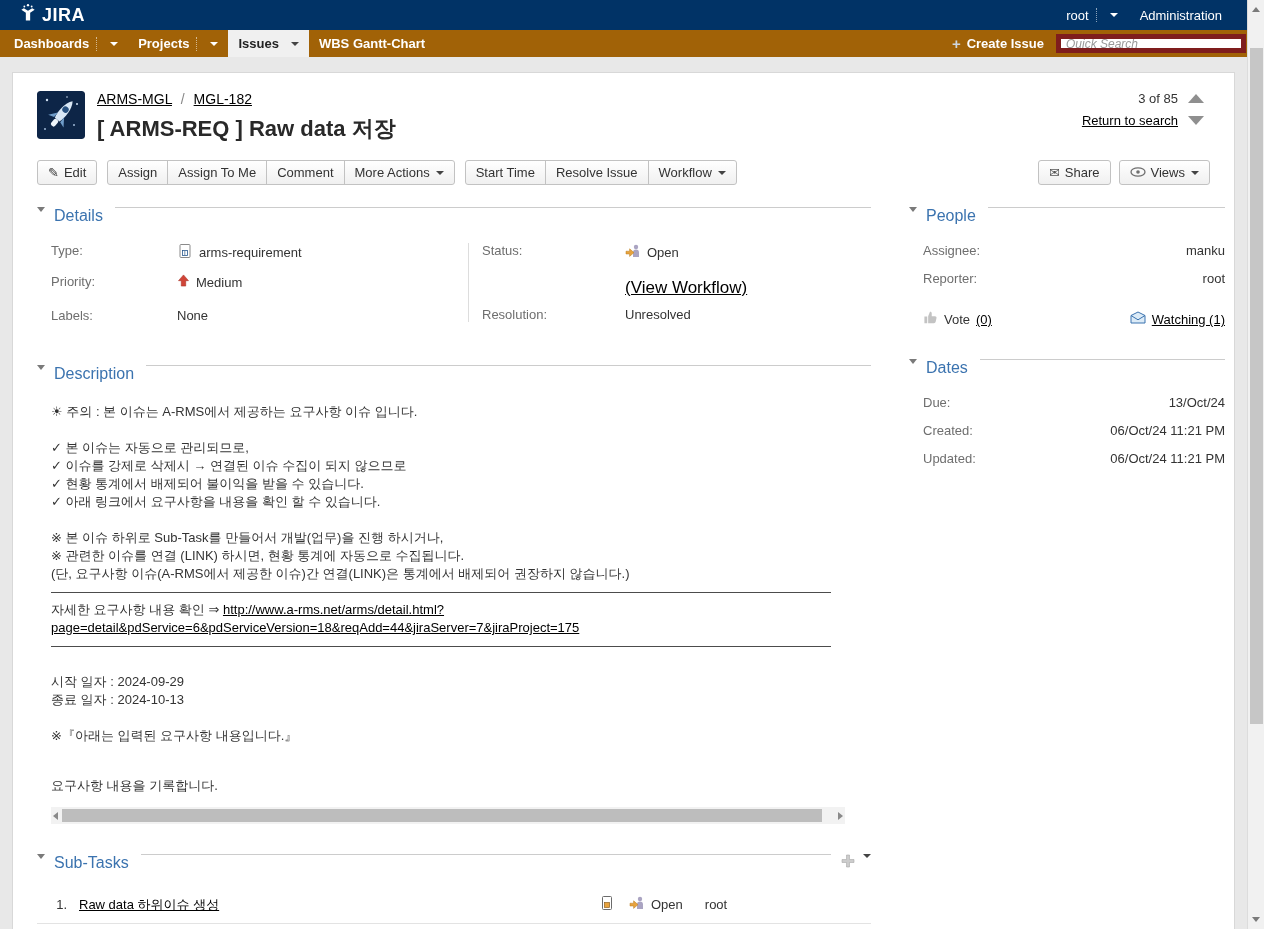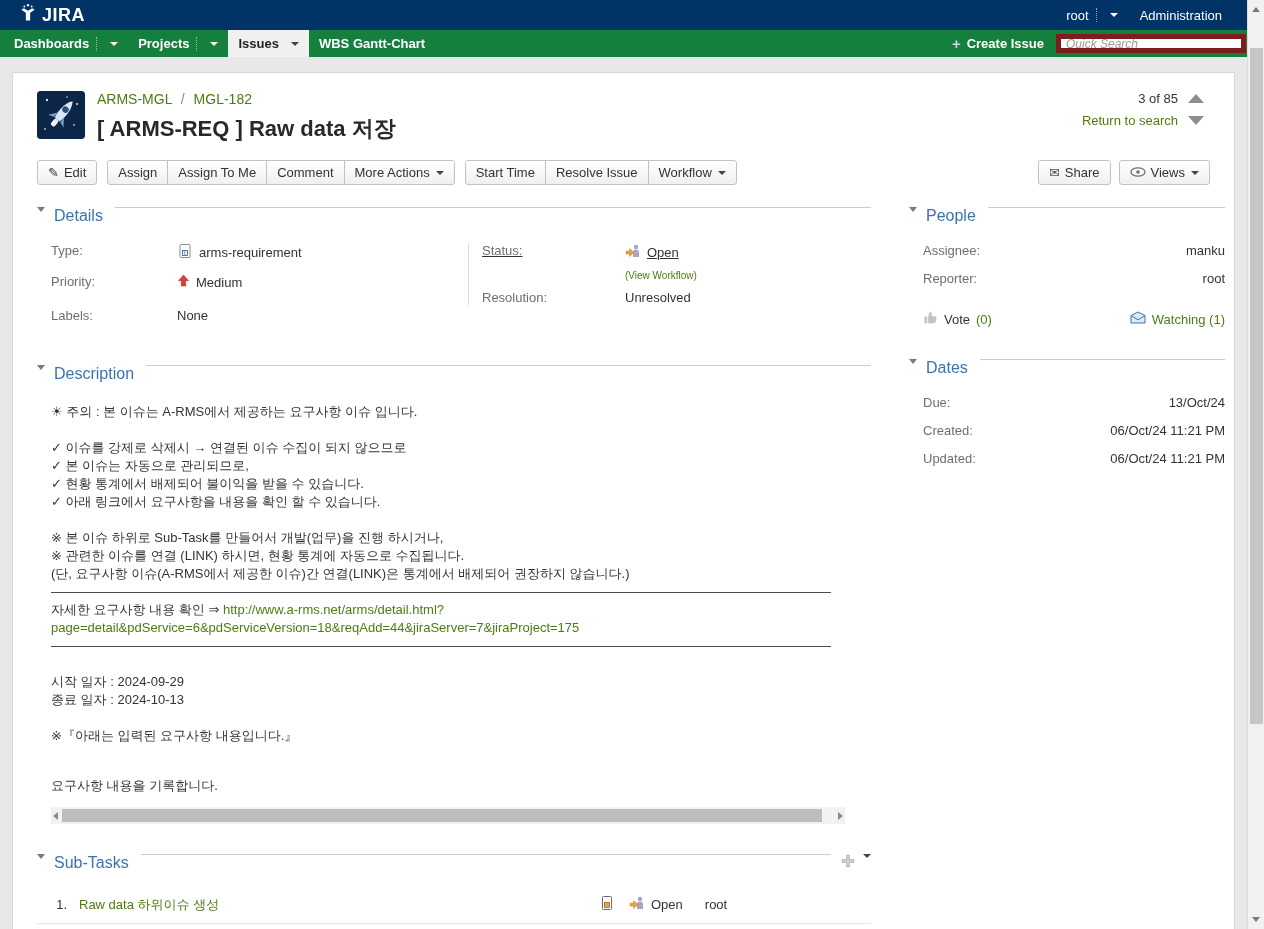--- a/index.html
+++ b/index.html
@@ -1,28 +1,28 @@
 <!DOCTYPE html>
 <html><head>
 <meta charset="utf-8">
 <style>
   * { margin:0; padding:0; box-sizing:border-box; }
   html,body { width:1264px; height:929px; overflow:hidden; }
   body { font-family:"Liberation Sans","DejaVu Sans",sans-serif; background:#e8e8e8; color:#333; position:relative; }
-  .link { color:#4d7c0f; cursor:pointer; }
+  .link { color:#000000; cursor:pointer;text-decoration:underline; }
 
   
   .topbar { height:30px; background:#013366; display:flex; align-items:center; padding:0 18px; color:#fff; }
   .logo { display:flex; align-items:center; gap:4px; font-size:18px; font-weight:bold; letter-spacing:.5px; }
   .topbar-right { margin-left:auto; display:flex; align-items:center; gap:22px; font-size:13px; padding-right:24px; }
   .top-user { display:flex; align-items:center; }
   .dotted-sep { border-left:1px dotted rgba(255,255,255,.55); height:14px; margin:0 7px; }
 
   
-  .navbar { height:27px; background:#15803d; display:flex; align-items:stretch; padding:0 4px; color:#fff; }
+  .navbar { height:27px; background:#a16207; display:flex; align-items:stretch; padding:0 4px; color:#fff; }
   .nav-item { display:flex; align-items:center; padding:0 10px; font-size:13px; font-weight:bold; color:#fff; cursor:pointer; }
   .nav-item.selected { background:#f0f0f0; color:#222; }
   .caret { display:inline-block; width:0; height:0; border-left:4px solid transparent; border-right:4px solid transparent; border-top:4px solid #fff; margin-left:6px; }
   .caret.dark { border-top-color:#444; }
   .navbar-right { margin-left:auto; display:flex; align-items:center; gap:12px; padding-right:14px; }
   .create-issue { display:flex; align-items:center; gap:6px; font-size:13px; font-weight:bold; color:#fff; cursor:pointer; }
   .plus-glyph { color:#cfd6de; font-size:15px; font-weight:bold; }
   .quick-search { width:190px; height:19px; border:5px solid #7f1d1d; font-size:12px; padding:0 5px; color:#333; }
   .quick-search::placeholder { color:#999; font-style:italic; }
 
@@ -64,21 +64,21 @@
   .flabel { color:#6e6e6e; }
 
   
   .details-body { position:relative; margin:18px 0 0 14px; height:96px; }
   .d-left .frow { margin-bottom:12px; }
   .d-left .flabel { width:126px; }
   .labels-row { margin-top:18px !important; }
   .d-right { position:absolute; left:417px; top:0; border-left:1px solid #ddd; padding-left:13px; width:400px; }
   .d-right .flabel { width:143px; }
   .val-icon { display:inline-flex; align-items:center; gap:6px; }
-  .vw-line { margin:3px 0 9px 143px; font-size:10px; }
+  .vw-line { margin:3px 0 9px 143px; font-size:17px; }
 
   
   .desc-section { margin-top:26px; }
   .desc-body { margin:20px 0 0 14px; font-size:13px; line-height:18px; width:800px; }
   .dline { white-space:nowrap; overflow:hidden; }
   .blank { height:18px; }
   .blank2 { height:32px; }
   .dash { letter-spacing:0; }
 
   
@@ -284,21 +284,21 @@
                     </svg></span>
                 <span>Medium</span>
               </span>
             </div>
             <div class="frow labels-row">
               <span class="flabel">Labels:</span>
               <span>None</span>
             </div>
           </div>
           <div class="d-right">
-            <div class="frow" style="margin-bottom:8px;text-decoration:underline;">
+            <div class="frow" style="margin-bottom:16px;">
               <span class="flabel">Status:</span>
               <span class="val-icon">
                 <span><svg width="16" height="16" viewBox="0 0 16 16">
                       <circle cx="11" cy="4" r="2.2" fill="#aaa4c2"></circle>
                       <path d="M8 14 v-4.6 a3 3 0 0 1 6 0 V14 Z" fill="#aaa4c2"></path>
                       <path d="M1 8.2 h3.6 V5.8 L9 9.6 L4.6 13.4 V11 H1 Z" fill="#e8a33d" stroke="#b97d22" stroke-width="0.5"></path>
                     </svg></span>
                 <span>Open</span>
               </span>
             </div>
@@ -315,22 +315,22 @@
 
       <div class="desc-section">
         <div class="section-h">
           <span class="twixie"></span>
           <span>Description</span>
           <span class="h-line"></span>
         </div>
         <div class="desc-body">
           <div class="dline">☀ 주의 : 본 이슈는 A-RMS에서 제공하는 요구사항 이슈 입니다.</div>
           <div class="blank"></div>
+          <div class="dline">✓ 본 이슈는 자동으로 관리되므로,</div>
           <div class="dline">✓ 이슈를 강제로 삭제시 → 연결된 이슈 수집이 되지 않으므로</div>
-          <div class="dline">✓ 본 이슈는 자동으로 관리되므로,</div>
           <div class="dline">✓ 현황 통계에서 배제되어 불이익을 받을 수 있습니다.</div>
           <div class="dline">✓ 아래 링크에서 요구사항을 내용을 확인 할 수 있습니다.</div>
           <div class="blank"></div>
           <div class="dline">※ 본 이슈 하위로 Sub-Task를 만들어서 개발(업무)을 진행 하시거나,</div>
           <div class="dline">※ 관련한 이슈를 연결 (LINK) 하시면, 현황 통계에 자동으로 수집됩니다.</div>
           <div class="dline">(단, 요구사항 이슈(A-RMS에서 제공한 이슈)간 연결(LINK)은 통계에서 배제되어 권장하지 않습니다.)</div>
           <div class="dline dash">————————————————————————————————————————————————————————————</div>
           <div class="dline"><span>자세한 요구사항 내용 확인 ⇒ </span><span class="link">http://www.a-rms.net/arms/detail.html?</span></div>
           <div class="dline"><span class="link">page=detail&amp;pdService=6&amp;pdServiceVersion=18&amp;reqAdd=44&amp;jiraServer=7&amp;jiraProject=175</span></div>
           <div class="dline dash">————————————————————————————————————————————————————————————</div>

